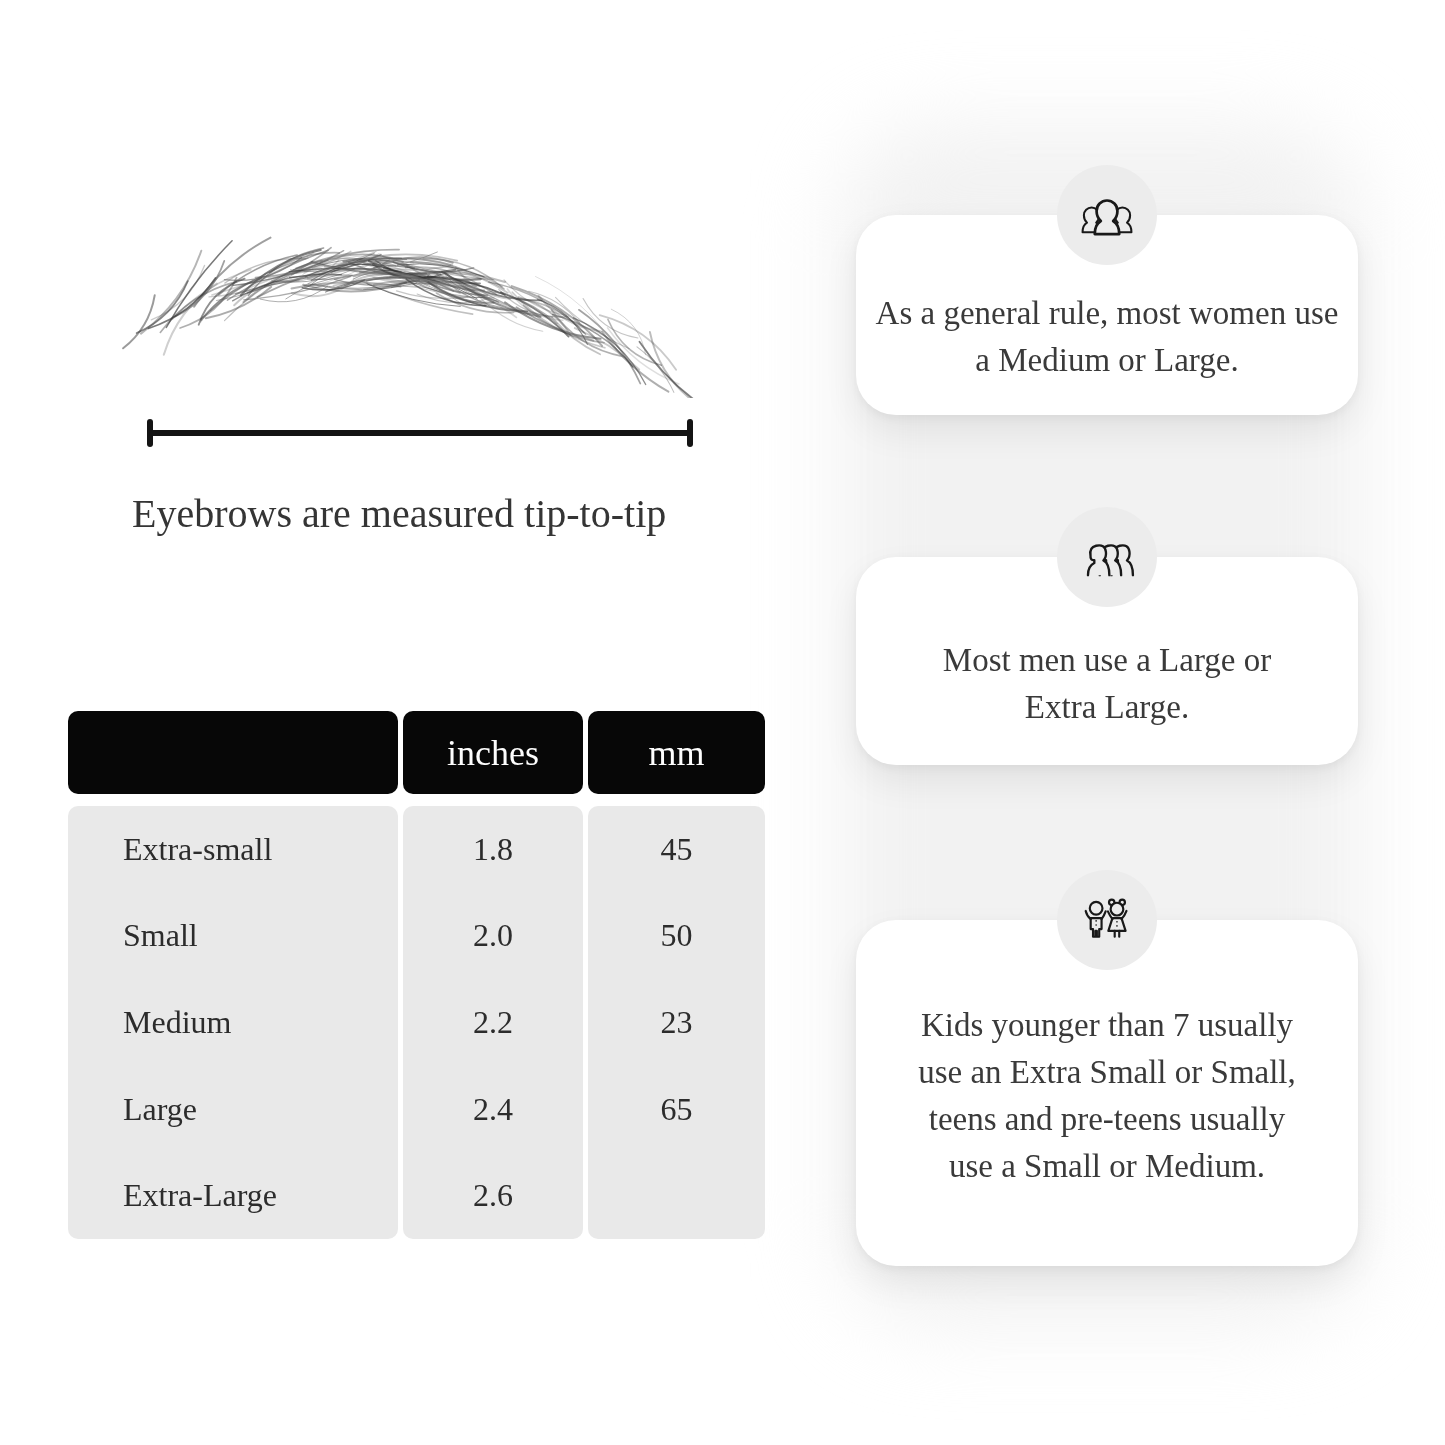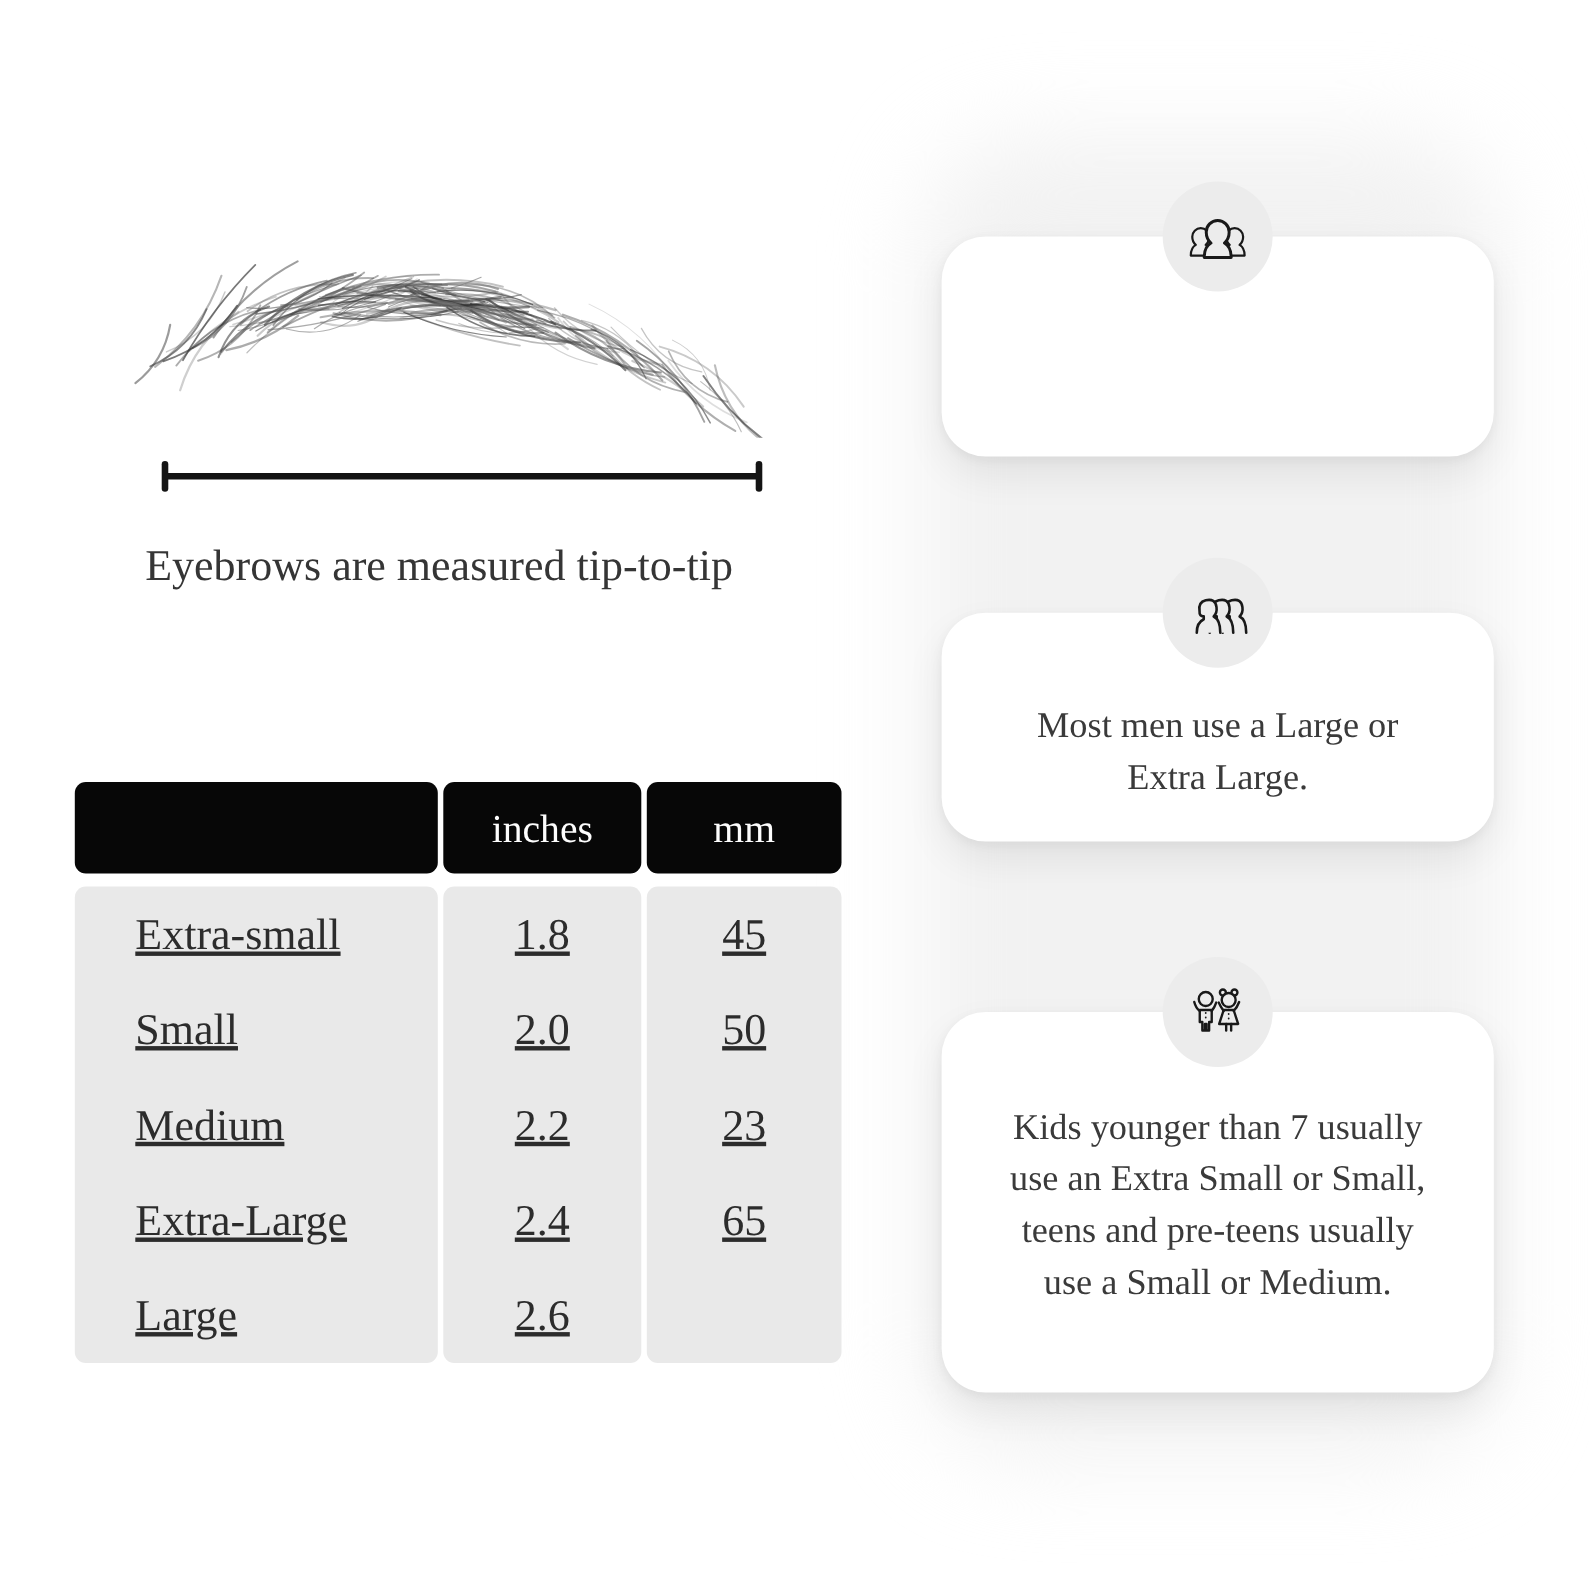--- a/index.html
+++ b/index.html
@@ -22,21 +22,21 @@
 
   .caption{position:absolute;left:132px;top:487px;font-size:40px;line-height:54px;color:#353535;text-align:right;}
 
   
   .size-table{position:absolute;left:68px;top:695px;width:697px;}
   .thead,.tbody{display:grid;grid-template-columns:330px 180px 177px;column-gap:5px;}
   .th{height:83px;background:#070707;border-radius:10px;color:#fdfdfd;font-size:36px;
       display:flex;align-items:center;justify-content:center;margin-top:16px;}
   .tbody{margin-top:12px;}
   .tcol{height:433px;background:#e9e9e9;border-radius:10px;display:grid;grid-template-rows:repeat(5,1fr);}
-  .cell{display:flex;align-items:center;font-size:40px;color:#2c2c2c;text-decoration:underline;}
+  .cell{display:flex;align-items:center;font-size:32px;color:#2c2c2c;}
   .tcol.labels .cell{padding-left:55px;}
   .tcol.nums .cell{justify-content:center;}
 
   
   .note-card{position:absolute;left:856px;width:502px;background:#ffffff;border-radius:40px;
              box-shadow:0 16px 36px rgba(0,0,0,.07),0 3px 10px rgba(0,0,0,.05);}
   .card-women{top:215px;height:200px;}
   .card-men{top:557px;height:208px;}
   .card-kids{top:920px;height:346px;}
   .icon-circle{position:absolute;left:50%;top:-50px;transform:translateX(-50%);
@@ -246,22 +246,22 @@
     <div class="thead">
       <div class="th"></div>
       <div class="th">inches</div>
       <div class="th">mm</div>
     </div>
     <div class="tbody">
       <div class="tcol labels">
         <div class="cell">Extra-small</div>
         <div class="cell">Small</div>
         <div class="cell">Medium</div>
+        <div class="cell">Large</div>
         <div class="cell">Extra-Large</div>
-        <div class="cell">Large</div>
       </div>
       <div class="tcol nums">
         <div class="cell">1.8</div>
         <div class="cell">2.0</div>
         <div class="cell">2.2</div>
         <div class="cell">2.4</div>
         <div class="cell">2.6</div>
       </div>
       <div class="tcol nums">
         <div class="cell">45</div>
@@ -279,20 +279,21 @@
           <g transform="translate(-17,2.5) scale(0.74)">
             <path d="M -13.5 17 Q -13.5 6.5 -6.8 2.6 Q -11.5 -1.8 -11.5 -8.5 A 11.5 11.5 0 0 1 11.5 -8.5 Q 11.5 -1.8 6.8 2.6 Q 13.5 6.5 13.5 17 Z"></path>
           </g>
           <g transform="translate(17,2.5) scale(0.74)">
             <path d="M -13.5 17 Q -13.5 6.5 -6.8 2.6 Q -11.5 -1.8 -11.5 -8.5 A 11.5 11.5 0 0 1 11.5 -8.5 Q 11.5 -1.8 6.8 2.6 Q 13.5 6.5 13.5 17 Z"></path>
           </g>
           <path fill="#ececec" d="M -13.5 17 Q -13.5 6.5 -6.8 2.6 Q -11.5 -1.8 -11.5 -8.5 A 11.5 11.5 0 0 1 11.5 -8.5 Q 11.5 -1.8 6.8 2.6 Q 13.5 6.5 13.5 17 Z"></path>
         </g>
       </svg>
     </div>
+    <p class="card-text">As a general rule, most women use a Medium or Large.</p>
   </div>
 
   <div class="note-card card-men">
     <div class="icon-circle">
       <svg width="58" height="58" viewBox="0 0 64 64">
         <g stroke="#191919" stroke-width="2.6" fill="none" stroke-linejoin="round" stroke-linecap="round">
           <g transform="translate(52,34)">
             <path d="M -15 18 Q -15 8 -8 4.6 L -8 1.5 Q -12.6 1.8 -12.2 -3.4 Q -13.8 -12.6 -6 -14.4 Q 3.6 -16.6 4.8 -7.6 Q 5.6 -2 2 1.8 Q 8.6 5 8.6 18"></path>
           </g>
           <g transform="translate(39,34)">

